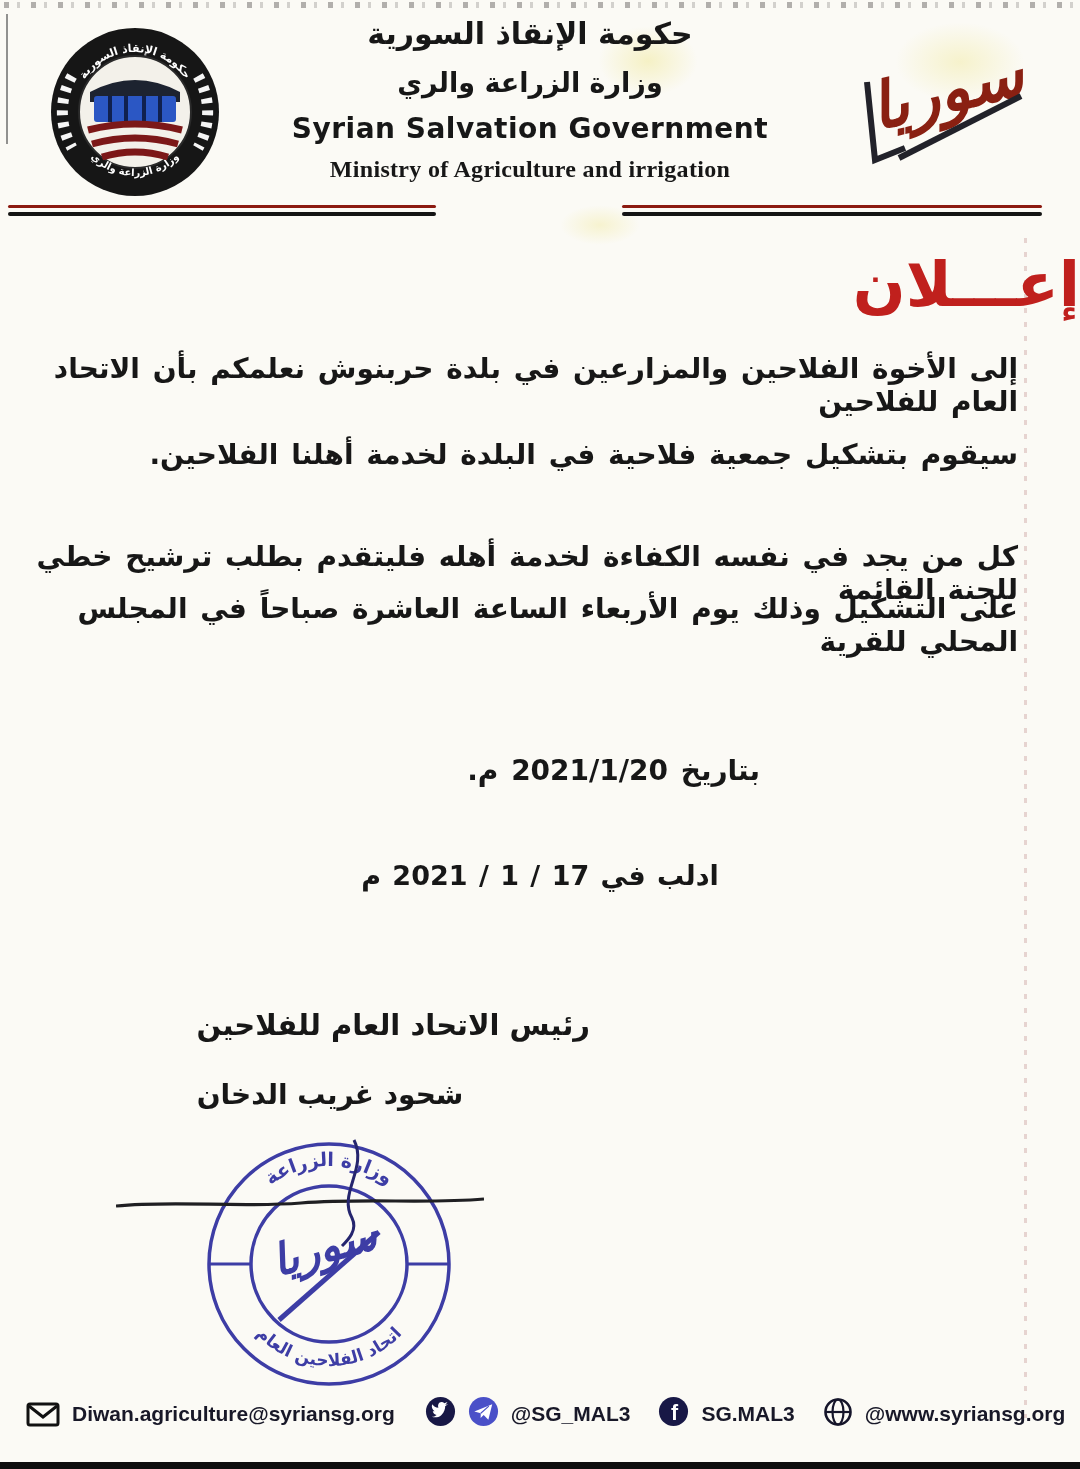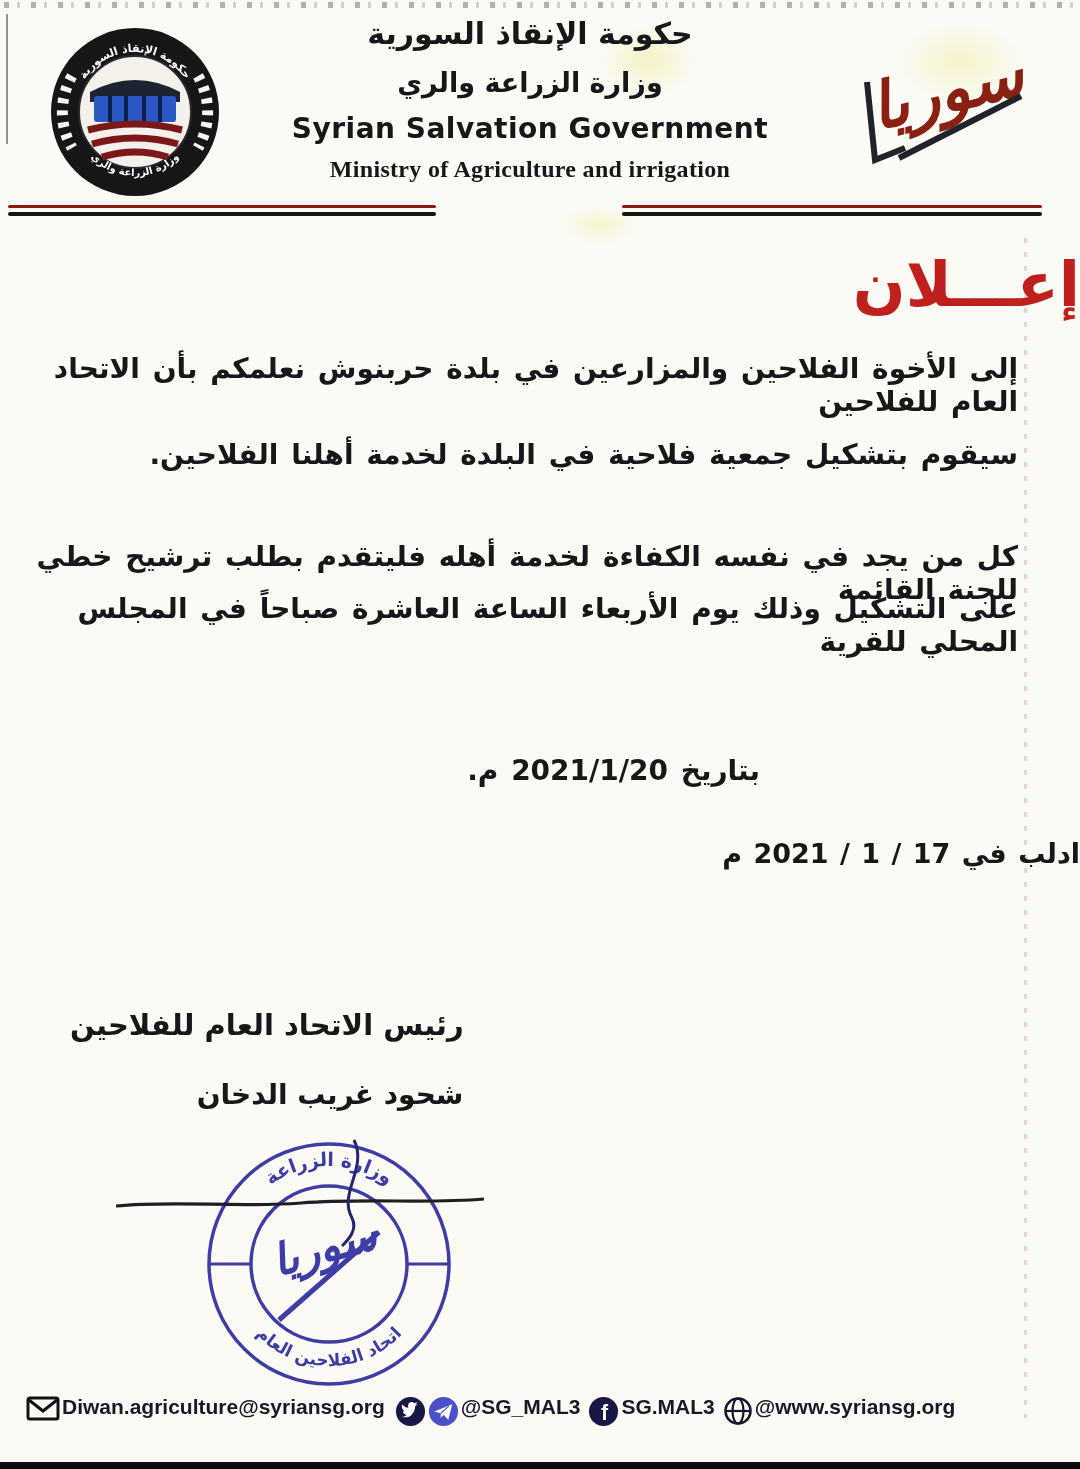--- a/index.html
+++ b/index.html
@@ -40,35 +40,35 @@
   
   .doc-title{position:absolute;top:248px;left:0;right:0;text-align:right;
     font-size:62px;font-weight:800;color:#c0201d;direction:rtl;}
   .bline{position:absolute;right:62px;left:18px;direction:rtl;text-align:right;
     font-size:28px;font-weight:700;word-spacing:3px;}
   #p1l1{top:352px;}
   #p1l2{top:438px;}
   #p2l1{top:540px;}
   #p2l2{top:592px;}
   #p2l3{top:718px;padding-right:258px;margin-top:36px;}
-  .date-line{position:absolute;top:838px;left:0;right:0;text-align:right;direction:rtl;
+  .date-line{position:absolute;top:860px;left:0;right:0;text-align:center;direction:rtl;
     font-size:27px;font-weight:700;word-spacing:2px;}
-  .sig-title{position:absolute;top:1008px;left:70px;width:520px;text-align:left;
+  .sig-title{position:absolute;top:1008px;left:70px;width:520px;text-align:right;
     direction:rtl;font-size:29px;font-weight:700;}
   .sig-name{position:absolute;top:1078px;left:70px;width:520px;text-align:center;
     direction:rtl;font-size:28px;font-weight:700;}
 
   
   .stamp{position:absolute;left:199px;top:1134px;width:260px;height:260px;opacity:.92;}
   .sig-line{position:absolute;left:116px;top:1196px;width:368px;height:14px;}
   .pen-stroke{position:absolute;left:318px;top:1138px;width:60px;height:110px;}
 
   
-  .footer{position:absolute;top:1396px;left:26px;right:8px;display:flex;align-items:flex-start;
-    gap:2px;font-family:"Liberation Sans","DejaVu Sans",sans-serif;
+  .footer{position:absolute;top:1396px;left:26px;right:8px;display:flex;align-items:flex-end;
+    gap:12px;font-family:"Liberation Sans","DejaVu Sans",sans-serif;
     font-size:21px;font-weight:700;color:#181828;white-space:nowrap;}
   .footer .txt{transform:translateY(-1px);}
   .f-ico{flex:0 0 auto;display:block;}
   .bottom-bar{position:absolute;left:0;right:0;bottom:0;height:7px;background:#0d0d0d;}
 </style>
 </head>
 <body>
 
 <div id="page">
 

